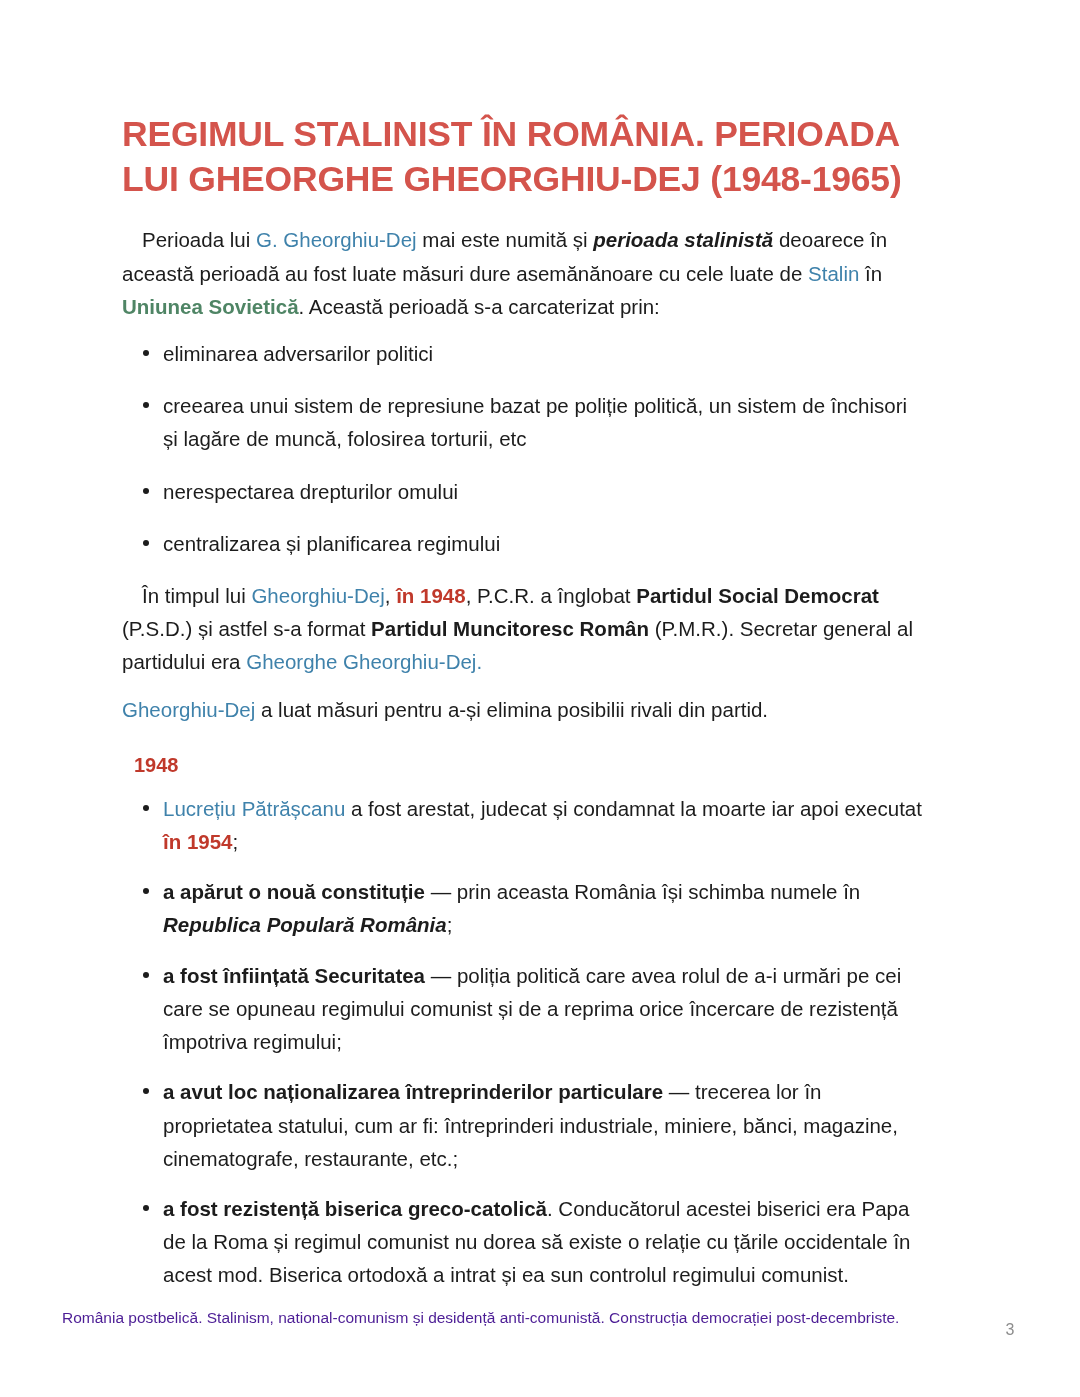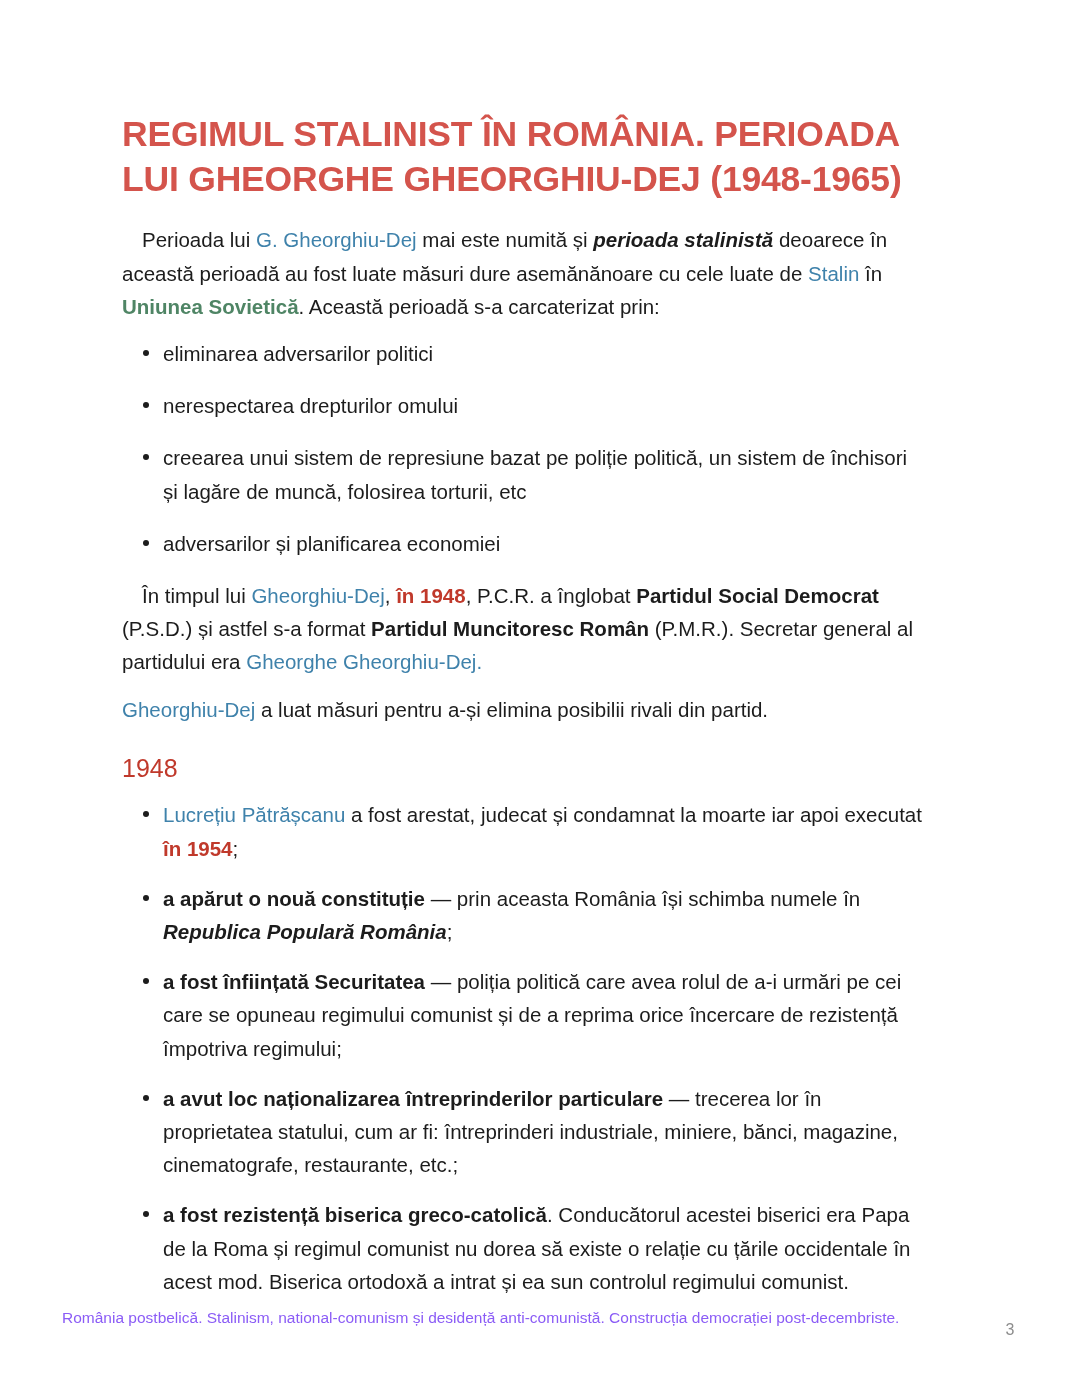--- a/index.html
+++ b/index.html
@@ -94,24 +94,24 @@
     width: 6px;
     height: 6px;
     border-radius: 50%;
     background: #1c1c1c;
   }
 
   ul.blist.tight > li { margin-bottom: 19px; }
 
   
   h2.year {
-    margin: 26px 0 14px 0;
-    font-size: 25px;
+    margin: 26px 0 14px 12px;
+    font-size: 20px;
     line-height: 1.3;
-    font-weight: normal;
+    font-weight: bold;
     color: #c0392b;
   }
 
   
   .gap-top-sm { margin-top: 18px; }
 
   
   .footer {
     position: absolute;
     left: 0;
@@ -119,21 +119,21 @@
     width: 1080px;
     height: 52px;
   }
   .footer-note {
     position: absolute;
     left: 62px;
     top: 0;
     width: 860px;
     font-size: 15.5px;
     line-height: 1.42;
-    color: #8b5cf6;
+    color: #4c1d95;
   }
   .footer-page {
     position: absolute;
     right: 58px;
     top: 14px;
     width: 24px;
     text-align: center;
     font-size: 16px;
     color: #8d8d8d;
   }
@@ -144,23 +144,23 @@
 <div class="page">
 
   <div class="content">
 
     <h1 class="doc-title">REGIMUL STALINIST ÎN ROMÂNIA. PERIOADA LUI GHEORGHE GHEORGHIU-DEJ (1948-1965)</h1>
 
     <p class="para"><span>Perioada lui </span><span class="lnk">G. Gheorghiu-Dej</span><span> mai este numită și </span><span class="bi">perioada stalinistă</span><span> deoarece în această perioadă au fost luate măsuri dure asemănănoare cu cele luate de </span><span class="lnk">Stalin</span><span> în </span><span class="grn">Uniunea Sovietică</span><span>. Această perioadă s-a carcaterizat prin:</span></p>
 
     <ul class="blist tight">
       <li>eliminarea adversarilor politici</li>
+      <li>creearea unui sistem de represiune bazat pe poliție politică, un sistem de închisori și lagăre de muncă, folosirea torturii, etc</li>
       <li>nerespectarea drepturilor omului</li>
-      <li>creearea unui sistem de represiune bazat pe poliție politică, un sistem de închisori și lagăre de muncă, folosirea torturii, etc</li>
-      <li>adversarilor și planificarea economiei</li>
+      <li>centralizarea și planificarea regimului</li>
     </ul>
 
     <p class="para gap-top-sm"><span>În timpul lui </span><span class="lnk">Gheorghiu-Dej</span><span>, </span><span class="red">în 1948</span><span>, P.C.R. a înglobat </span><span class="b">Partidul Social Democrat</span><span> (P.S.D.) și astfel s-a format </span><span class="b">Partidul Muncitoresc Român</span><span> (P.M.R.). Secretar general al partidului era </span><span class="lnk">Gheorghe Gheorghiu-Dej.</span></p>
 
     <p class="para noindent"><span class="lnk">Gheorghiu-Dej</span><span> a luat măsuri pentru a-și elimina posibilii rivali din partid.</span></p>
 
     <h2 class="year">1948</h2>
 
     <ul class="blist">
 

